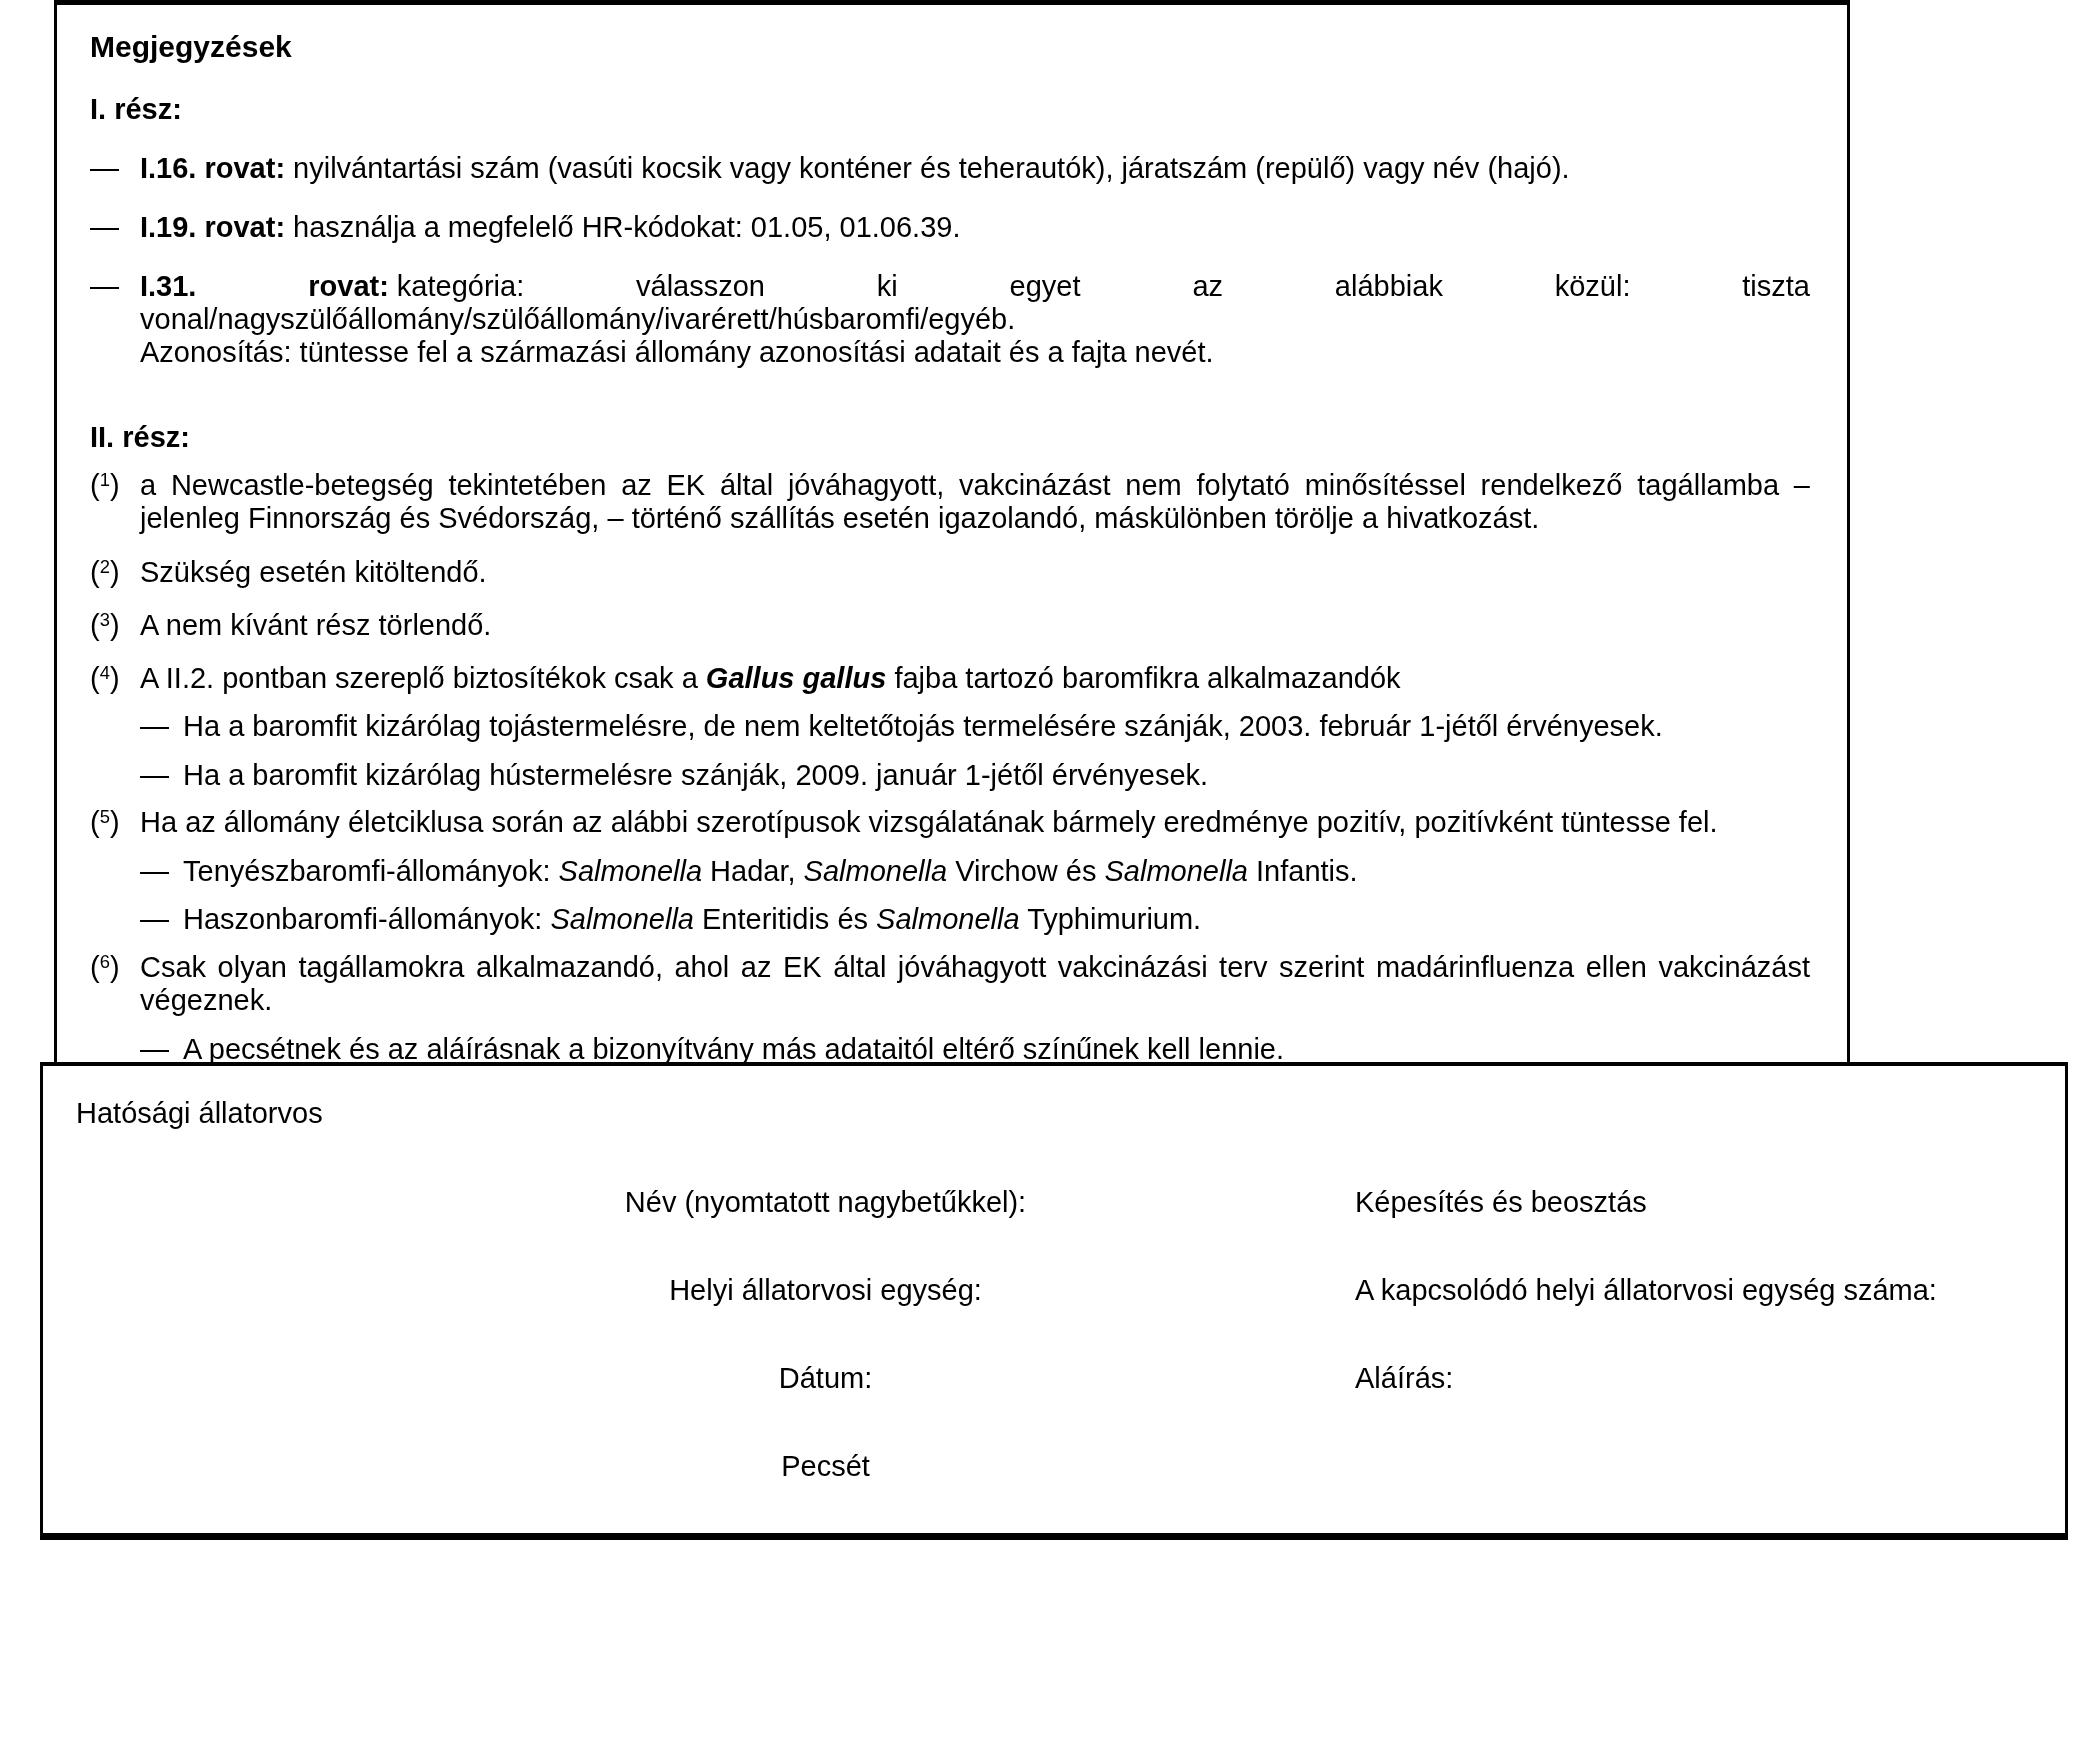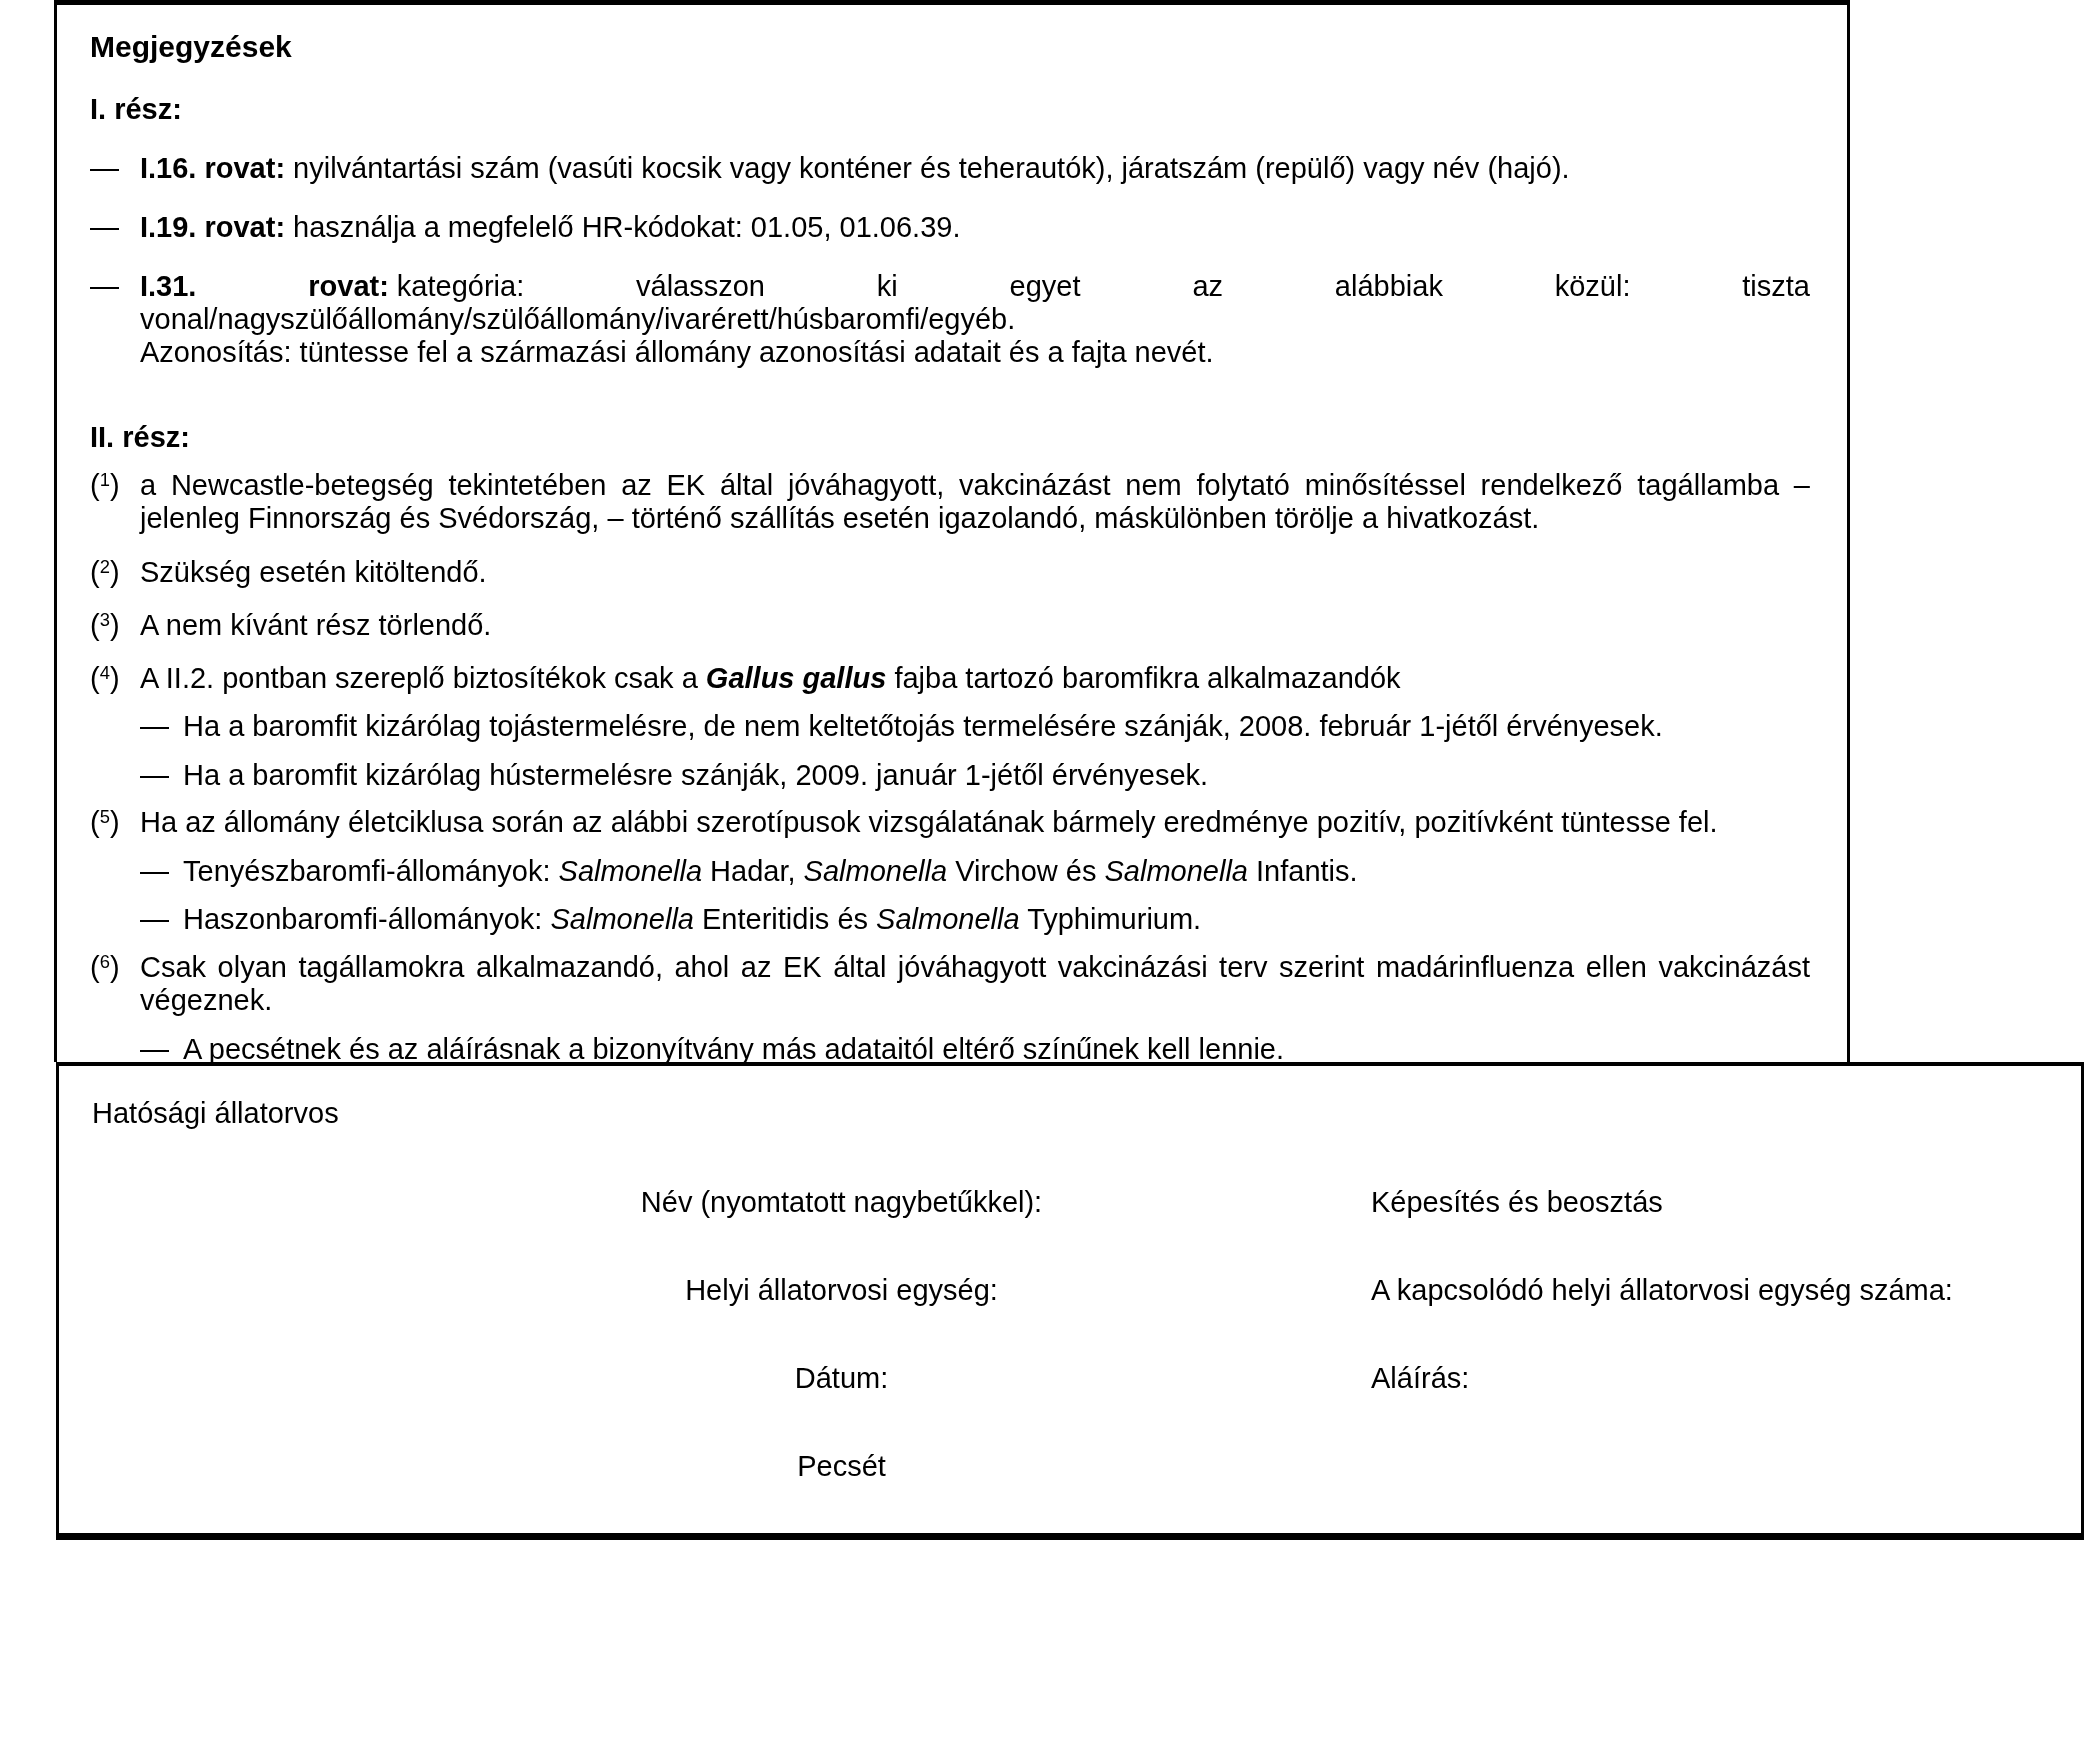--- a/index.html
+++ b/index.html
@@ -8,21 +8,21 @@
     background:#ffffff;color:#000000;
     font-family:"Liberation Sans", sans-serif;
     font-size:29px;line-height:33px;
   }
   .box{position:absolute;box-sizing:border-box;background:#ffffff;}
   .box1{
     left:54px;top:0;width:1796px;height:1062px;
     border:3px solid #000;border-top-width:5.9px;border-bottom:none;
   }
   .box2{
-    left:56px;top:1062px;width:2028px;height:478px;
+    left:40px;top:1062px;width:2028px;height:478px;
     border:3px solid #000;border-top-width:4.4px;border-bottom-width:7.4px;
   }
   .inner{padding:0 37px 0 83px;}
   .outdent{margin-left:-50px;}
   .t-title{margin-top:25px;font-weight:bold;font-size:30px;}
   .h-part{font-weight:bold;}
   .h-part1{margin-top:29.5px;}
   .h-part2{margin-top:52px;}
   .para{position:relative;text-align:justify;}
   .marker{position:absolute;left:-50px;top:0;white-space:nowrap;}
@@ -90,21 +90,21 @@
       <span><span>A nem kívánt rész törlendő.</span></span>
     </div>
 
     <div class="para p-fn4">
       <span class="marker"><span>(</span><span class="fn-sup">4</span><span>)</span></span>
       <span><span>A II.2. pontban szereplő biztosítékok csak a </span><span style="font-style: italic; font-weight: bold;">Gallus gallus</span><span> fajba tartozó baromfikra alkalmazandók</span></span>
     </div>
 
     <div class="sub">
       <span class="dash">—</span>
-      <span><span>Ha a baromfit kizárólag tojástermelésre, de nem keltetőtojás termelésére szánják, 2008. február 1-jétől érvényesek.</span></span>
+      <span><span>Ha a baromfit kizárólag tojástermelésre, de nem keltetőtojás termelésére szánják, 2003. február 1-jétől érvényesek.</span></span>
     </div>
     <div class="sub">
       <span class="dash">—</span>
       <span><span>Ha a baromfit kizárólag hústermelésre szánják, 2009. január 1-jétől érvényesek.</span></span>
     </div>
 
     <div class="para p-fn5">
       <span class="marker"><span>(</span><span class="fn-sup">5</span><span>)</span></span>
       <span><span>Ha az állomány életciklusa során az alábbi szerotípusok vizsgálatának bármely eredménye pozitív, pozitívként tüntesse fel.</span></span>
     </div>

